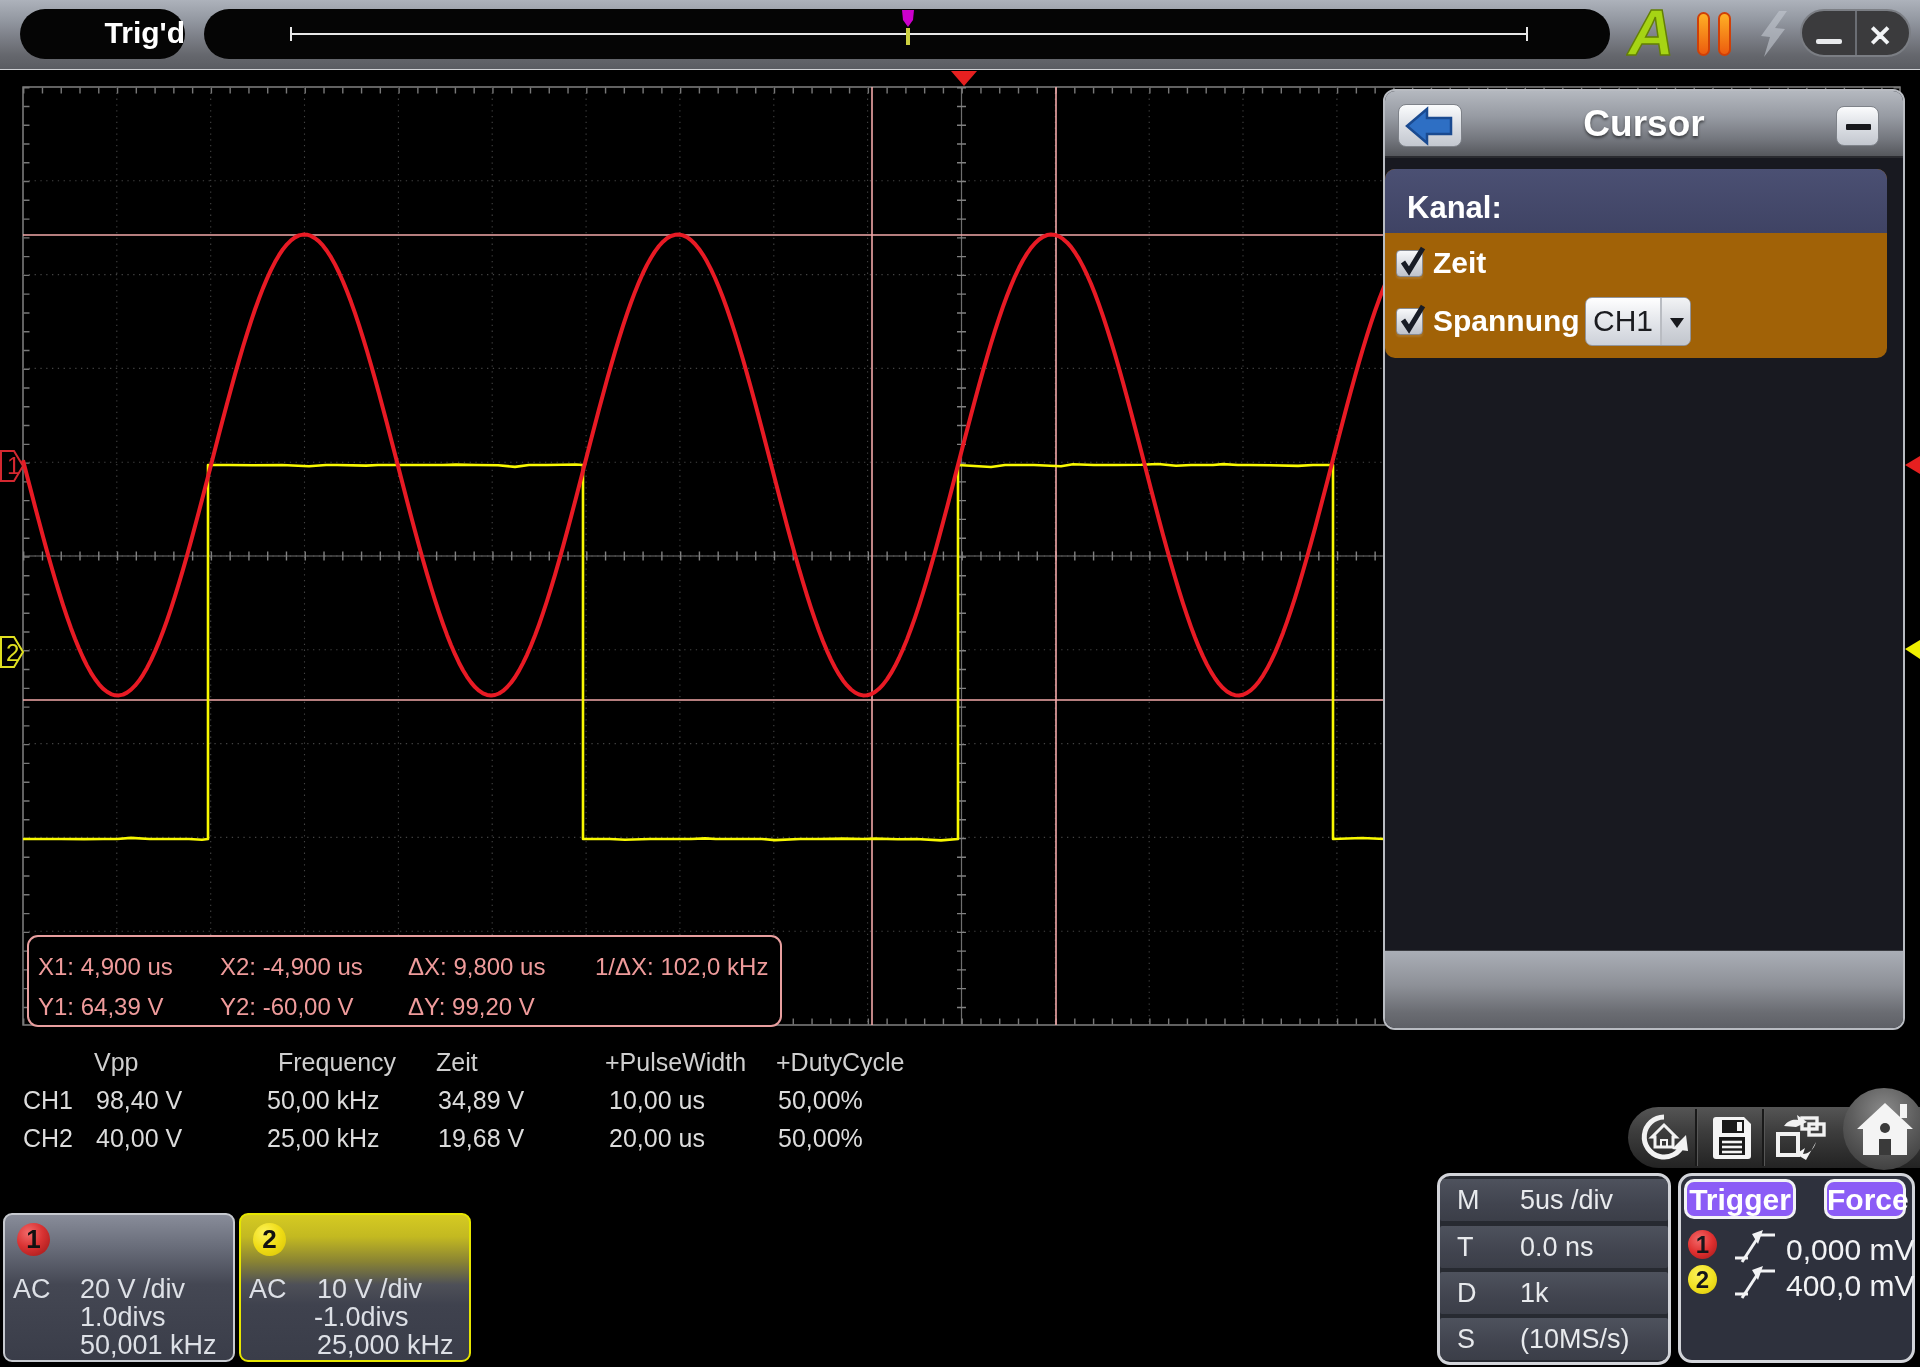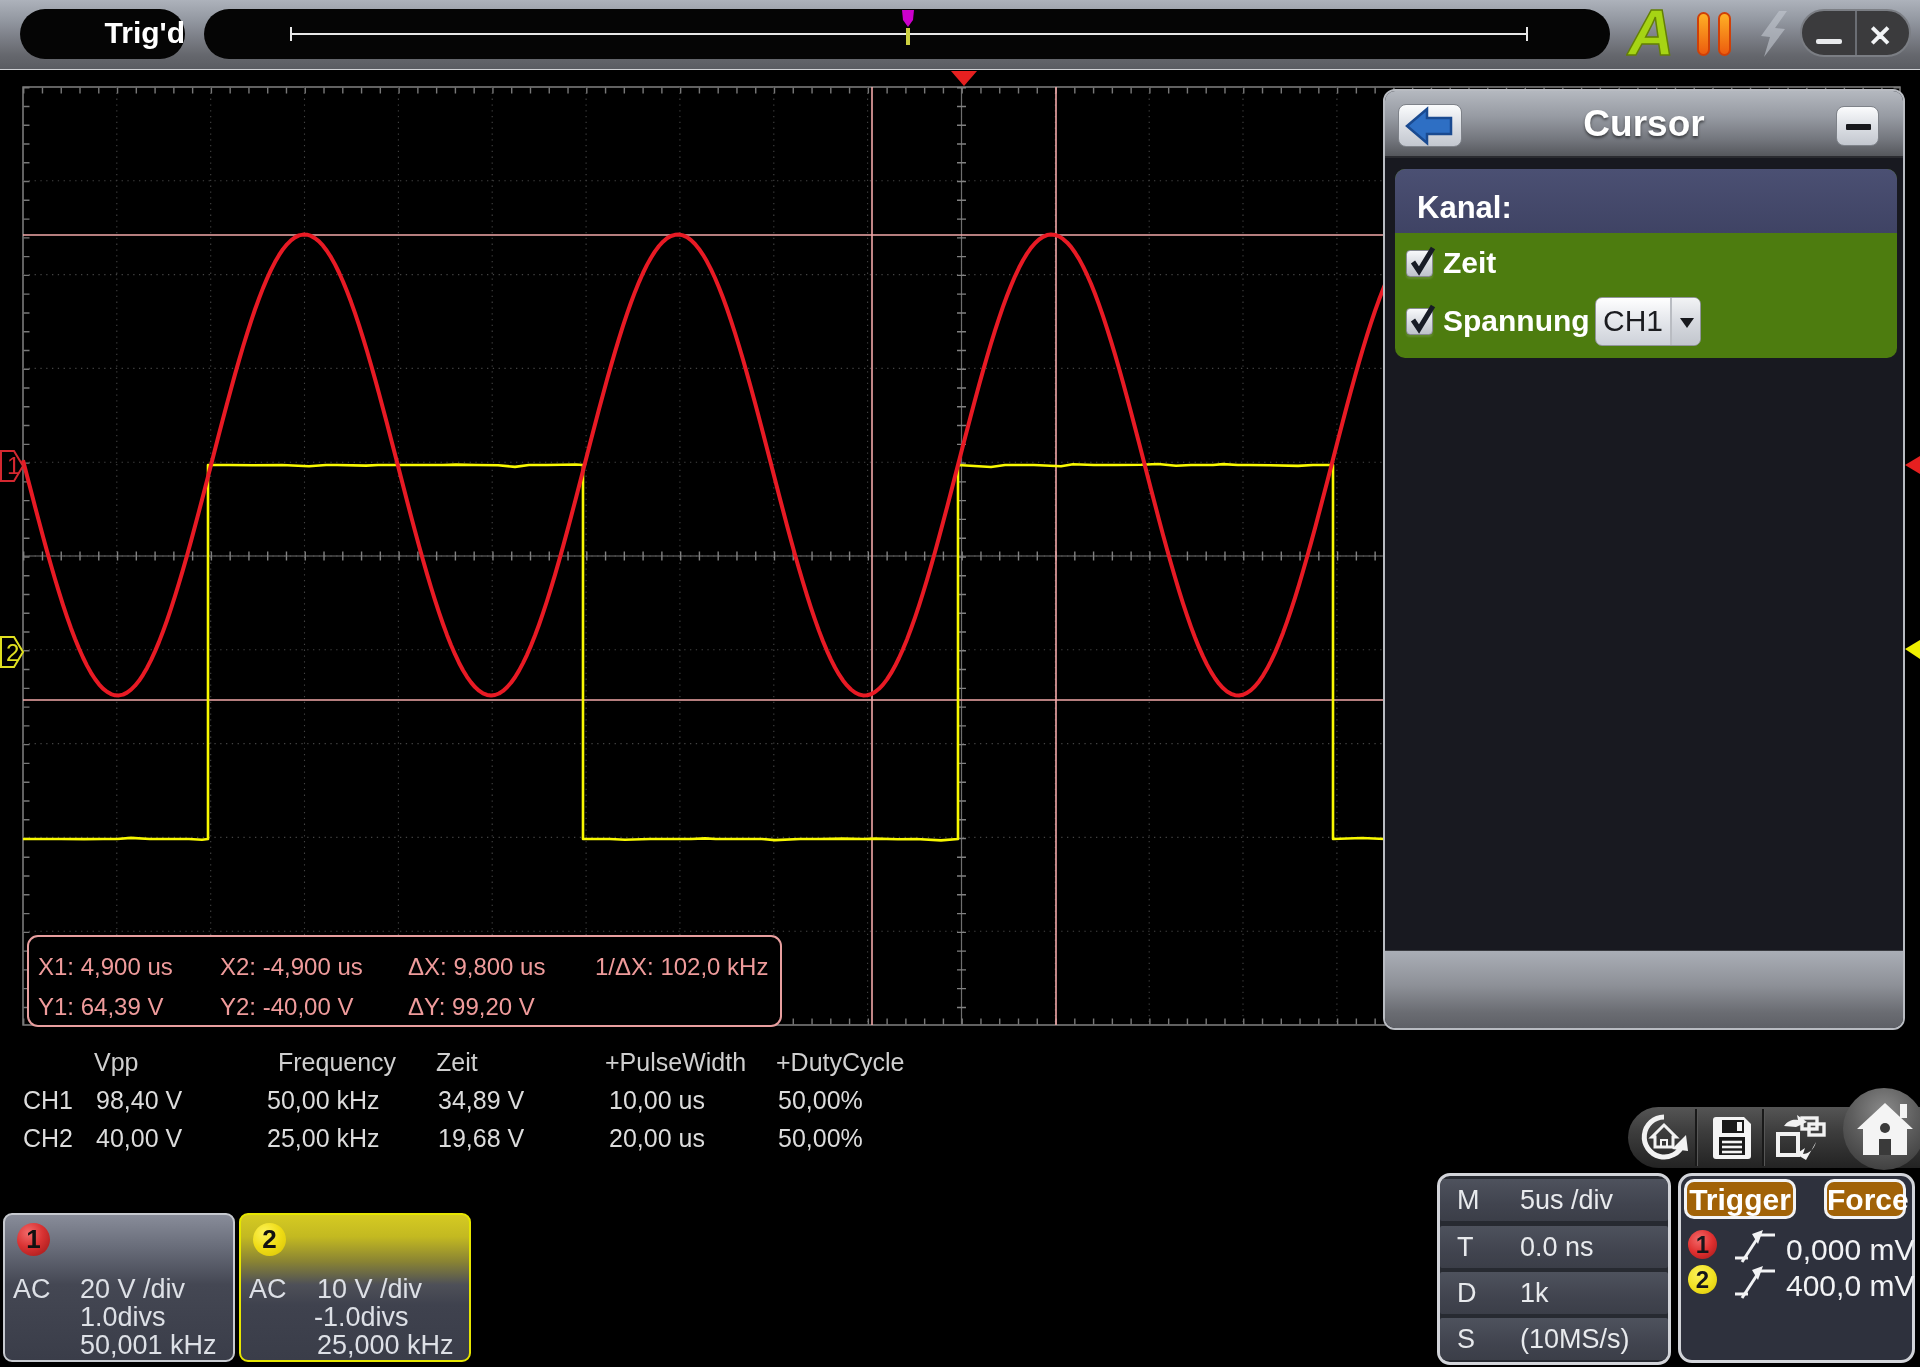--- a/index.html
+++ b/index.html
@@ -32,21 +32,21 @@
 #cphead { position:absolute; left:0; top:0; width:100%; height:67px; border-radius:10px 10px 0 0;
   background:linear-gradient(#b4b8bf 0%, #969aa2 40%, #73767d 75%, #55575c 100%);
   border-bottom:2px solid #2a2b30; }
 #cptitle { position:absolute; left:0; top:12px; width:100%; text-align:center; color:#fff;
   font-size:37px; font-weight:bold; text-shadow:0 2px 3px rgba(0,0,0,.55); }
 .hbtn { position:absolute; background:linear-gradient(#fbfcfd 0%, #dfe2e7 45%, #c3c7cf 100%);
   border:1px solid #7e8289; border-radius:8px; }
 #backbtn { left:13px; top:13px; width:64px; height:43px; }
 #minbtn { left:451px; top:15px; width:43px; height:40px; }
 #minbtn:after { content:""; position:absolute; left:9px; top:17px; width:25px; height:6px; background:#17181c; border-radius:1px; }
-.section { position:absolute; left:10px; width:502px; background:#4d7c0f; border-radius:10px; }
+.section { position:absolute; left:0; width:502px; background:#a16207; border-radius:10px; }
 .secband { height:64px; background:linear-gradient(#4b5073 0%, #3f4364 100%); border-radius:10px 10px 0 0;
   color:#fff; font-size:31px; font-weight:bold; padding:21px 0 0 22px; }
 .cbrow { position:absolute; left:11px; height:28px; }
 .cb { position:absolute; left:0; top:0; width:27px; height:27px; border-radius:4px;
   background:linear-gradient(#f8f9fb 0%, #d7dae0 55%, #bfc3cb 100%); border:1px solid #888b92;
   box-shadow:0 2px 2px rgba(255,255,255,.12); }
 .cb.off { background:linear-gradient(#e3e5e9 0%, #c6c9d0 60%, #b2b6bd 100%); }
 .cb svg { position:absolute; left:1px; top:-6px; }
 .cblab { position:absolute; left:37px; top:-4px; color:#fff; font-size:30px; font-weight:bold; }
 #cpfoot { position:absolute; left:0; bottom:0; width:100%; height:78px; border-radius:0 0 10px 10px;
@@ -81,21 +81,21 @@
 #mpanel { position:absolute; left:1437px; top:1173px; width:234px; height:192px; background:#272a31;
   border:3px solid #d2d4d9; border-radius:13px; overflow:hidden; }
 .mrow { position:absolute; left:0px; width:228px; height:42px; border-radius:2px;
   background:linear-gradient(#4e525d 0%, #41444f 60%, #3b3e48 100%); color:#e8eaed; font-size:27px; }
 .mrow .k { position:absolute; left:17px; top:6px; }
 .mrow .v { position:absolute; left:80px; top:6px; white-space:pre; }
 
 #tpanel { position:absolute; left:1678px; top:1173px; width:237px; height:190px; background:#2e313d;
   border:3px solid #d2d4d9; border-radius:14px; }
 .tbtn { position:absolute; top:3px; height:40px; border:3px solid #f2f3f5; border-radius:10px;
-  color:#fff; font-size:30px; font-weight:bold; text-align:center; background:#a16207; }
+  color:#fff; font-size:30px; font-weight:bold; text-align:center; background:#8b5cf6; }
 .tbadge { position:absolute; left:7px; width:29px; height:29px; border-radius:50%; color:#15161a;
   font-size:24px; font-weight:bold; text-align:center; line-height:29px; }
 .tval { position:absolute; left:105px; color:#f2f3f5; font-size:30px; white-space:pre;text-align:center; }
 </style></head>
 <body>
 
 <svg id="scope" width="1920" height="1367" viewBox="0 0 1920 1367">
   <rect x="23" y="87" width="1877" height="938" fill="none" stroke="#8a8a8a" stroke-width="1.4"></rect>
   <line x1="116.8" y1="87" x2="116.8" y2="1025" stroke="#434343" stroke-width="1.1" stroke-dasharray="1.3 4.5"></line>
     <line x1="210.7" y1="87" x2="210.7" y2="1025" stroke="#434343" stroke-width="1.1" stroke-dasharray="1.3 4.5"></line>
@@ -179,21 +179,21 @@
       <div id="winmin"></div>
       <div id="winx">✕</div>
     </div>
 </div>
 
 <div class="pinktxt" style="left:38px; top:953px">X1: 4,900 us</div>
 <div class="pinktxt" style="left:220px;top:953px">X2: -4,900 us</div>
 <div class="pinktxt" style="left:408px;top:953px">ΔX: 9,800 us</div>
 <div class="pinktxt" style="left:595px;top:953px">1/ΔX: 102,0 kHz</div>
 <div class="pinktxt" style="left:38px; top:993px">Y1: 64,39 V</div>
-<div class="pinktxt" style="left:220px;top:993px">Y2: -40,00 V</div>
+<div class="pinktxt" style="left:220px;top:993px">Y2: -60,00 V</div>
 <div class="pinktxt" style="left:408px;top:993px">ΔY: 99,20 V</div>
 
 <div class="mtxt" style="left:94px; top:1048px;color:#cfcfcf">Vpp</div>
 <div class="mtxt" style="left:278px;top:1048px;color:#cfcfcf">Frequency</div>
 <div class="mtxt" style="left:436px;top:1048px;color:#cfcfcf">Zeit</div>
 <div class="mtxt" style="left:605px;top:1048px;color:#cfcfcf">+PulseWidth</div>
 <div class="mtxt" style="left:776px;top:1048px;color:#cfcfcf">+DutyCycle</div>
 <div class="mtxt" style="left:23px; top:1086px">CH1</div>
 <div class="mtxt" style="left:96px; top:1086px">98,40 V</div>
 <div class="mtxt" style="left:267px;top:1086px">50,00 kHz</div>

